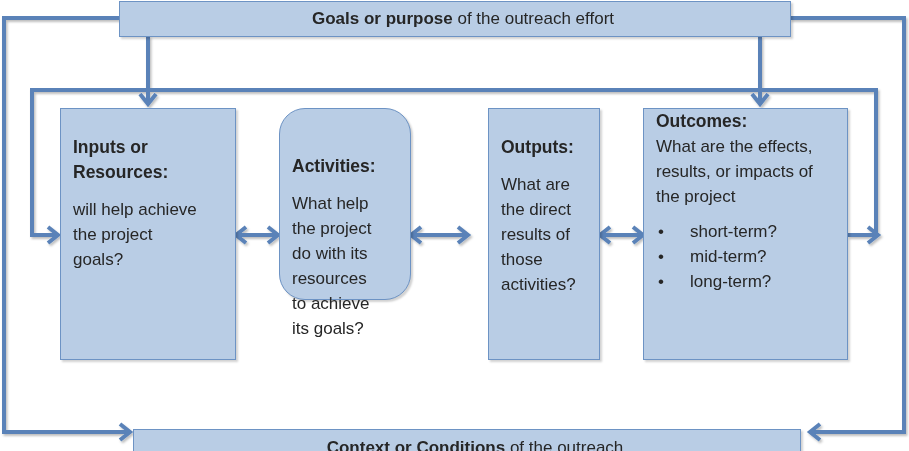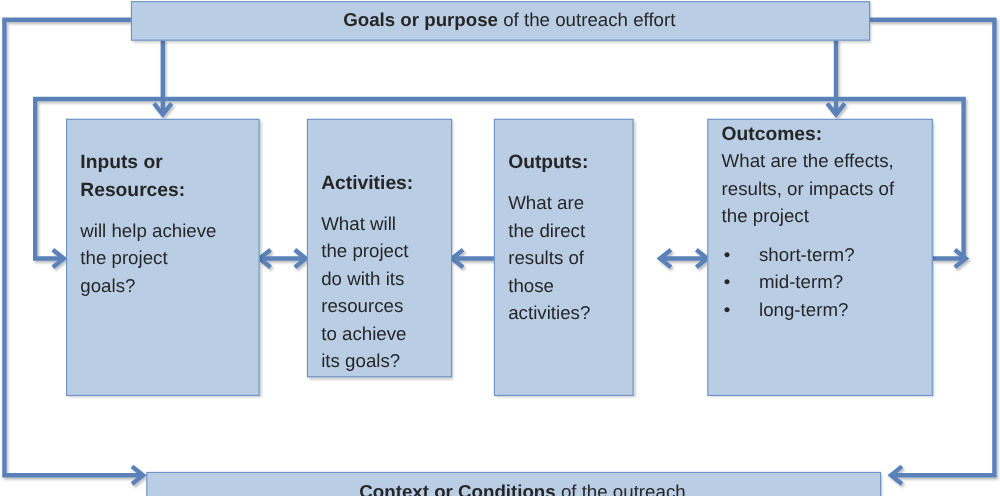--- a/index.html
+++ b/index.html
@@ -62,32 +62,32 @@
 
 <div class="box stage" style="left:60px; top:108px; width:176px; height:252px; padding-top:26px;">
   <div class="title">Inputs or</div>
   <div class="title">Resources:</div>
   <div class="gap"></div>
   <div>will help achieve</div>
   <div>the project</div>
   <div>goals?</div>
 </div>
 
-<div class="box stage" style="left:279px; top:108px; width:132px; height:235px; padding-top:45px;">
+<div class="box stage" style="left:279px; top:108px; width:132px; height:192px; padding-top:45px;border-radius:26px;">
   <div class="title">Activities:</div>
   <div class="gap"></div>
-  <div>What will</div>
+  <div>What help</div>
   <div>the project</div>
   <div>do with its</div>
   <div>resources</div>
   <div>to achieve</div>
   <div>its goals?</div>
 </div>
 
-<div class="box stage" style="left:449px; top:108px; width:127px; height:252px; padding-top:26px;">
+<div class="box stage" style="left:488px; top:108px; width:112px; height:252px; padding-top:26px;">
   <div class="title">Outputs:</div>
   <div class="gap"></div>
   <div>What are</div>
   <div>the direct</div>
   <div>results of</div>
   <div>those</div>
   <div>activities?</div>
 </div>
 
 <div class="box stage" style="left:643px; top:108px; width:205px; height:252px; ">

